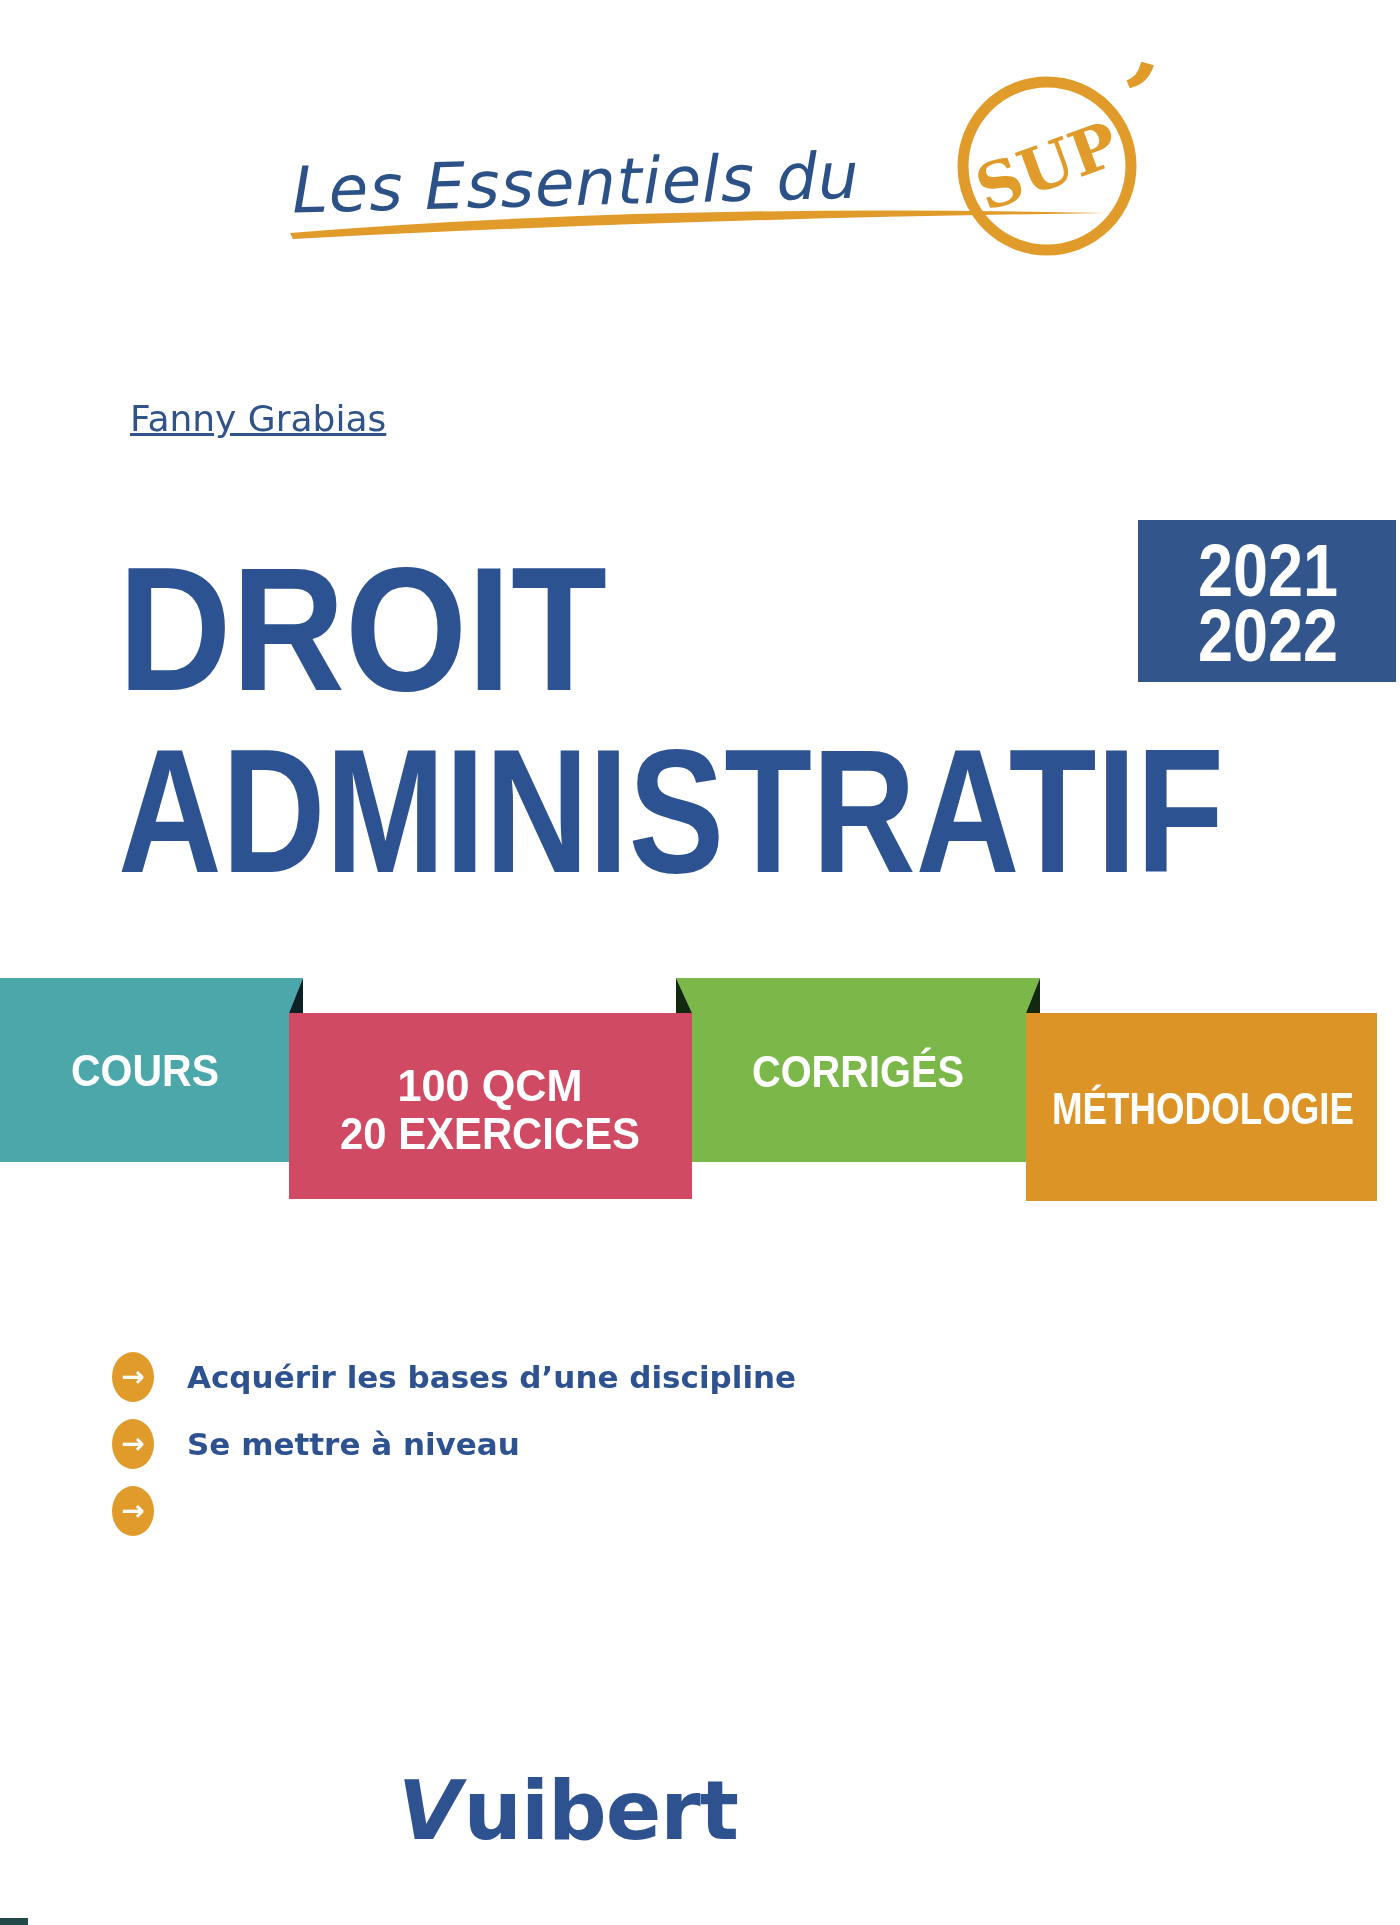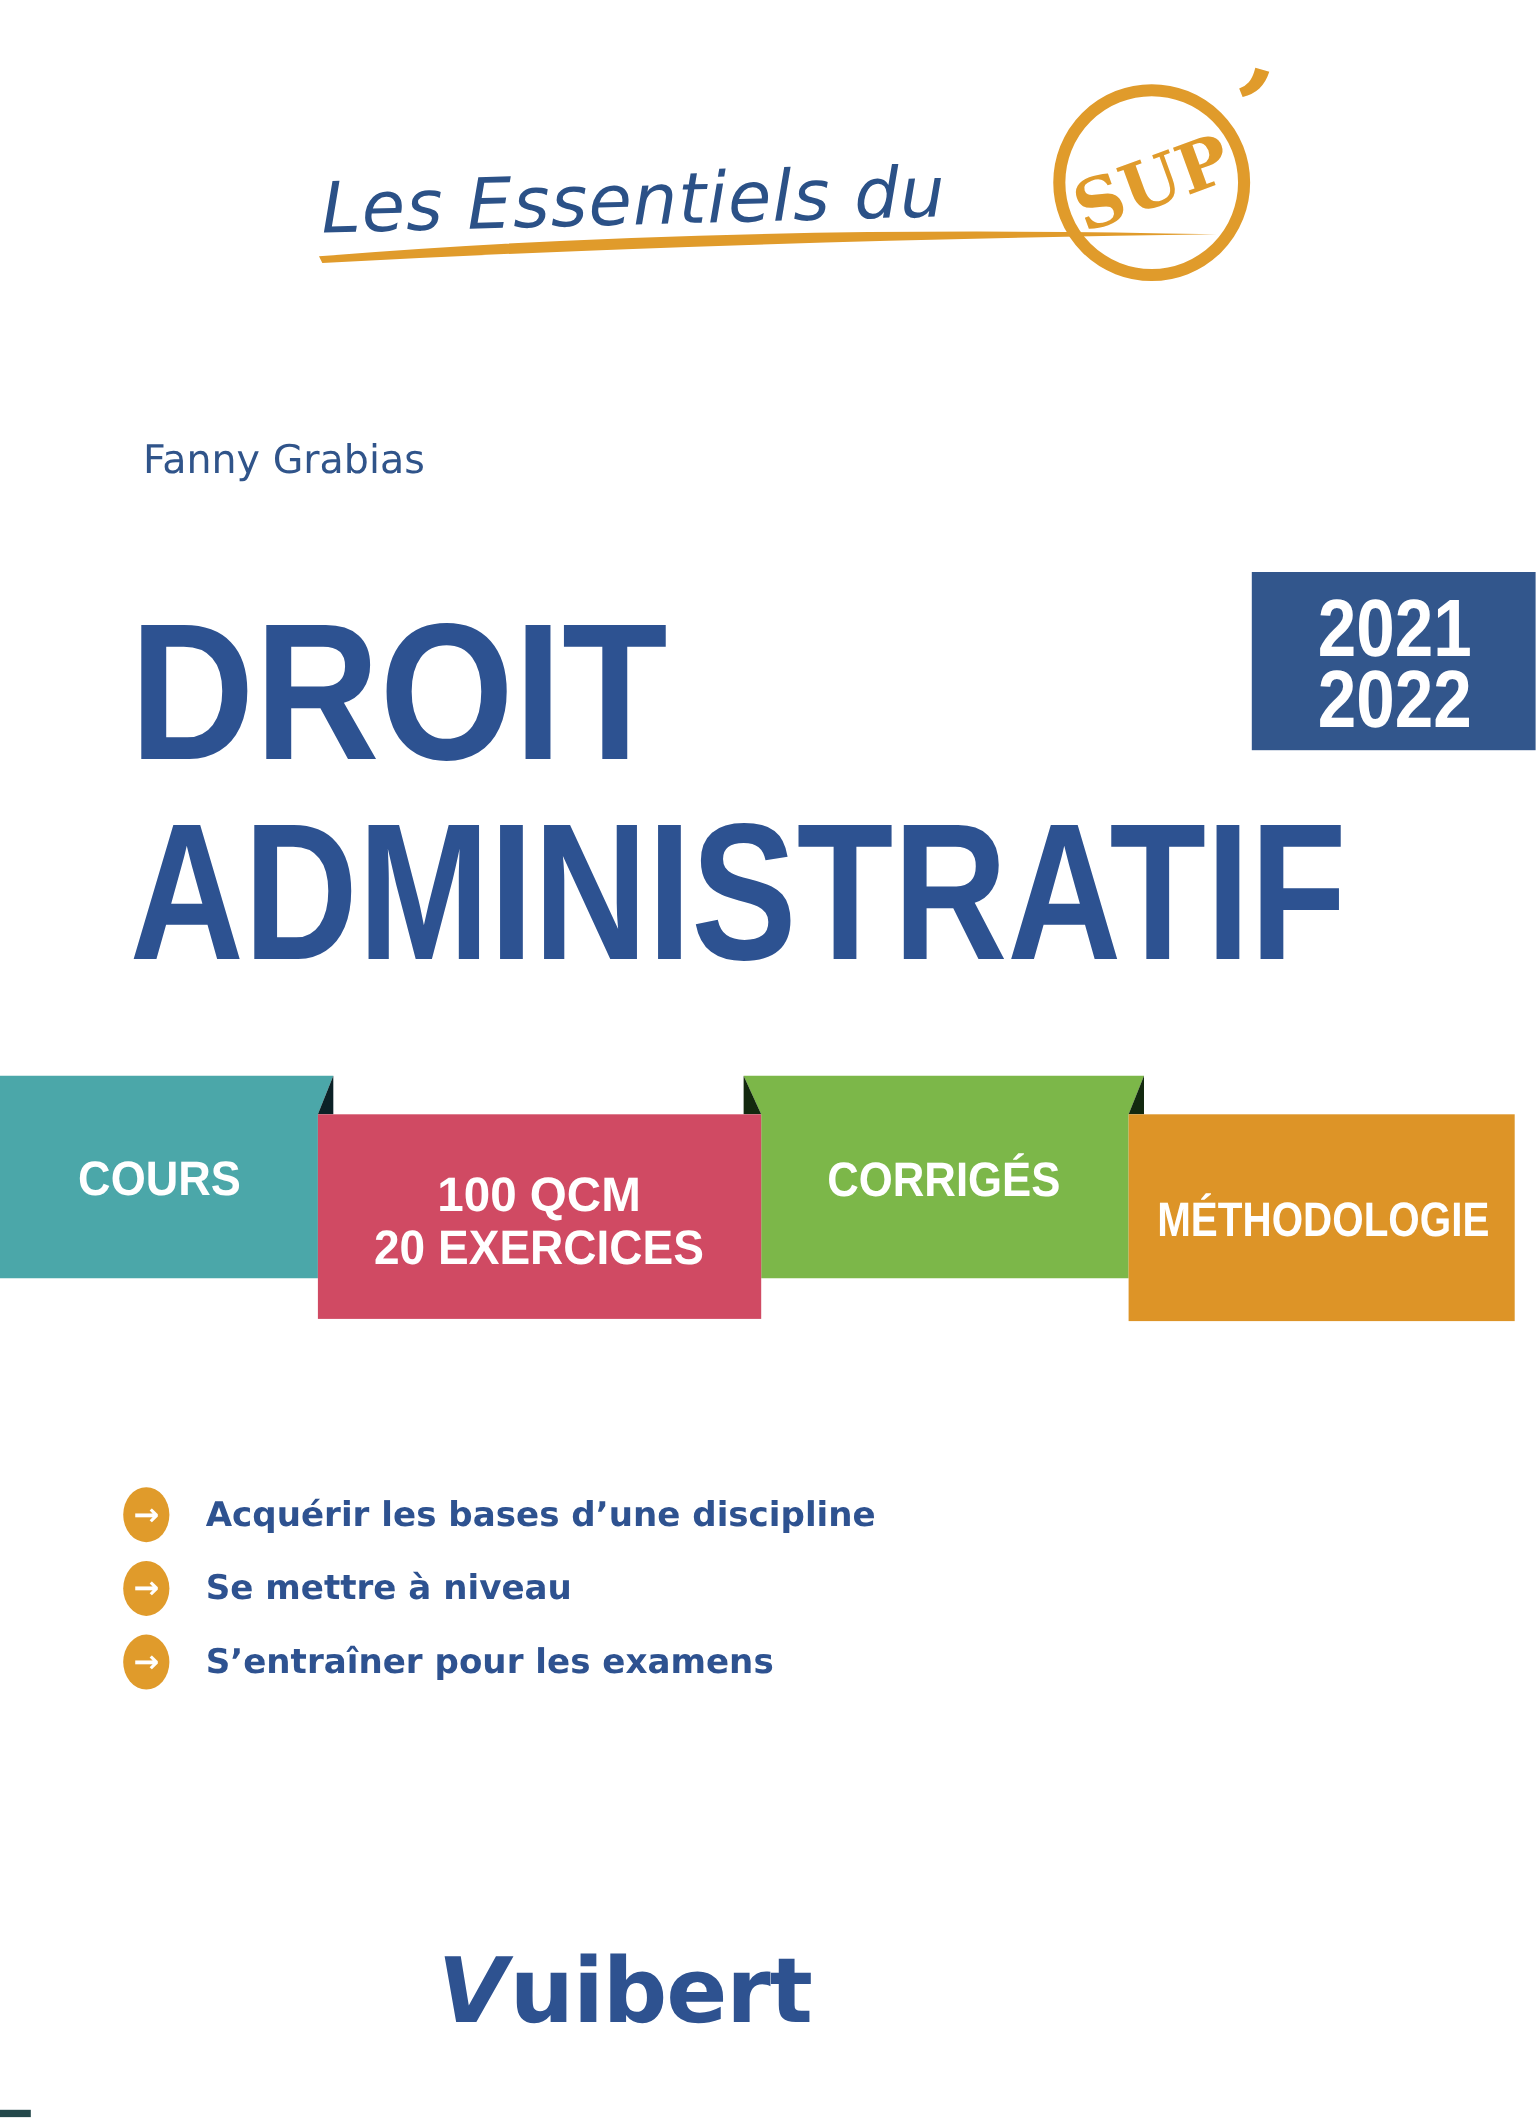--- a/index.html
+++ b/index.html
@@ -36,20 +36,21 @@
     transform: rotate(-1.5deg);
     white-space: nowrap;
   }
   .author {
     position: absolute;
     left: 130px; top: 398px;
     font-family: "DejaVu Sans", sans-serif;
     font-size: 36px;
     color: #30548A;
     white-space: nowrap;
+    text-decoration: underline;
   }
   .bullets {
     position: absolute;
     left: 112px; top: 1352px;
   }
   .bullet-row {
     display: flex;
     align-items: center;
     margin-bottom: 17px;
     height: 50px;
@@ -140,21 +141,20 @@
     <div class="bullet-row">
       <span class="bullet-icon">→</span>
       <span class="bullet-text">Acquérir les bases d’une discipline</span>
     </div>
     <div class="bullet-row">
       <span class="bullet-icon">→</span>
       <span class="bullet-text">Se mettre à niveau</span>
     </div>
     <div class="bullet-row">
       <span class="bullet-icon">→</span>
-      <span class="bullet-text">S’entraîner pour les examens</span>
     </div>
   </div>
 
   <div class="publisher">
     <span class="v-initial">V</span><span>uibert</span>
   </div>
 
 </div>
 
 </body></html>

